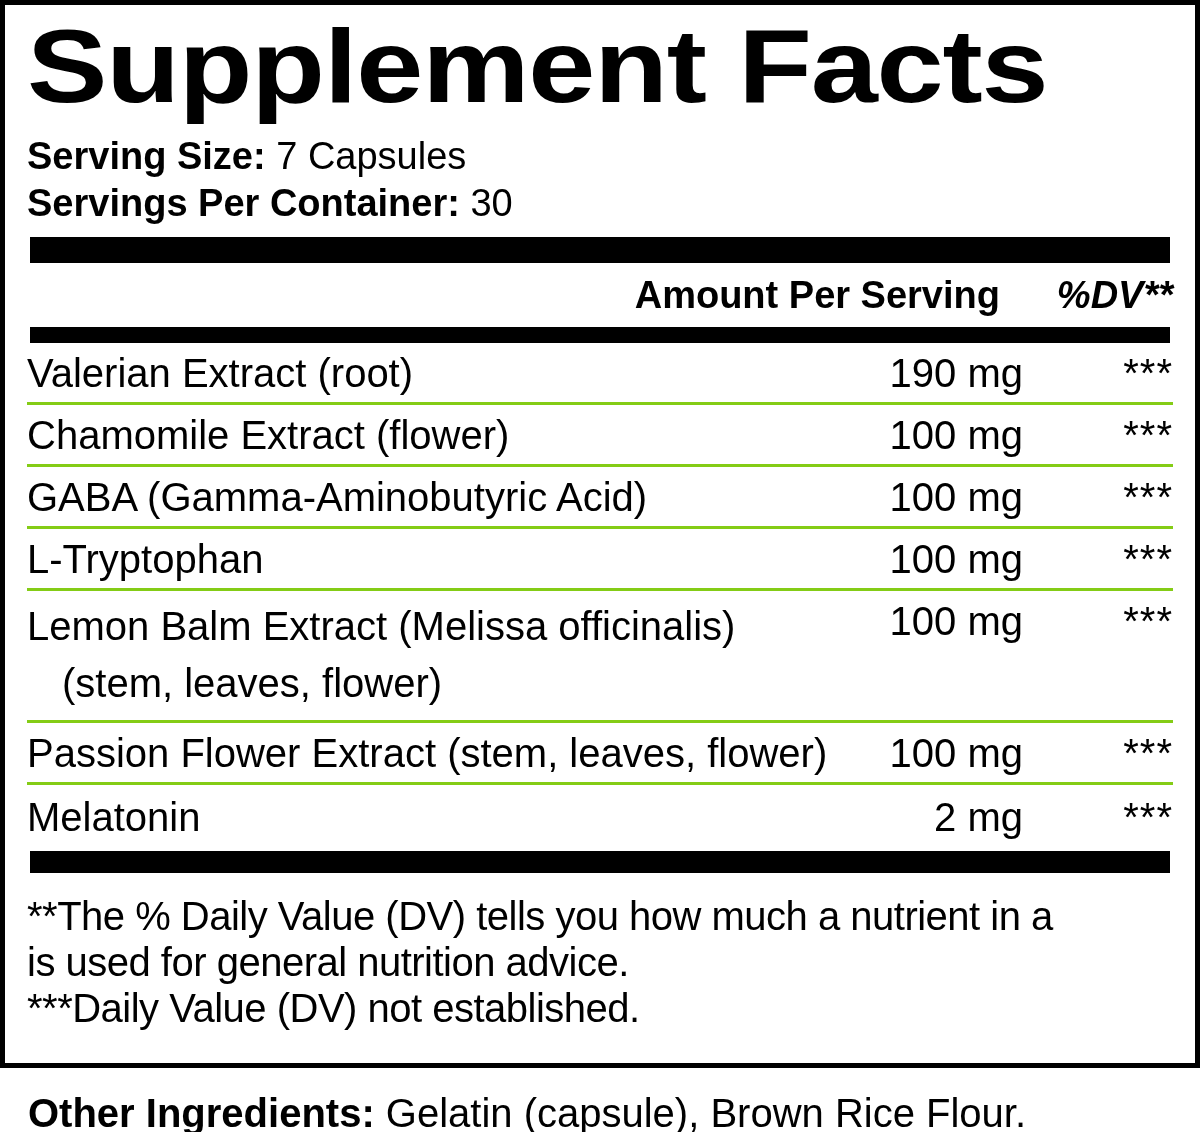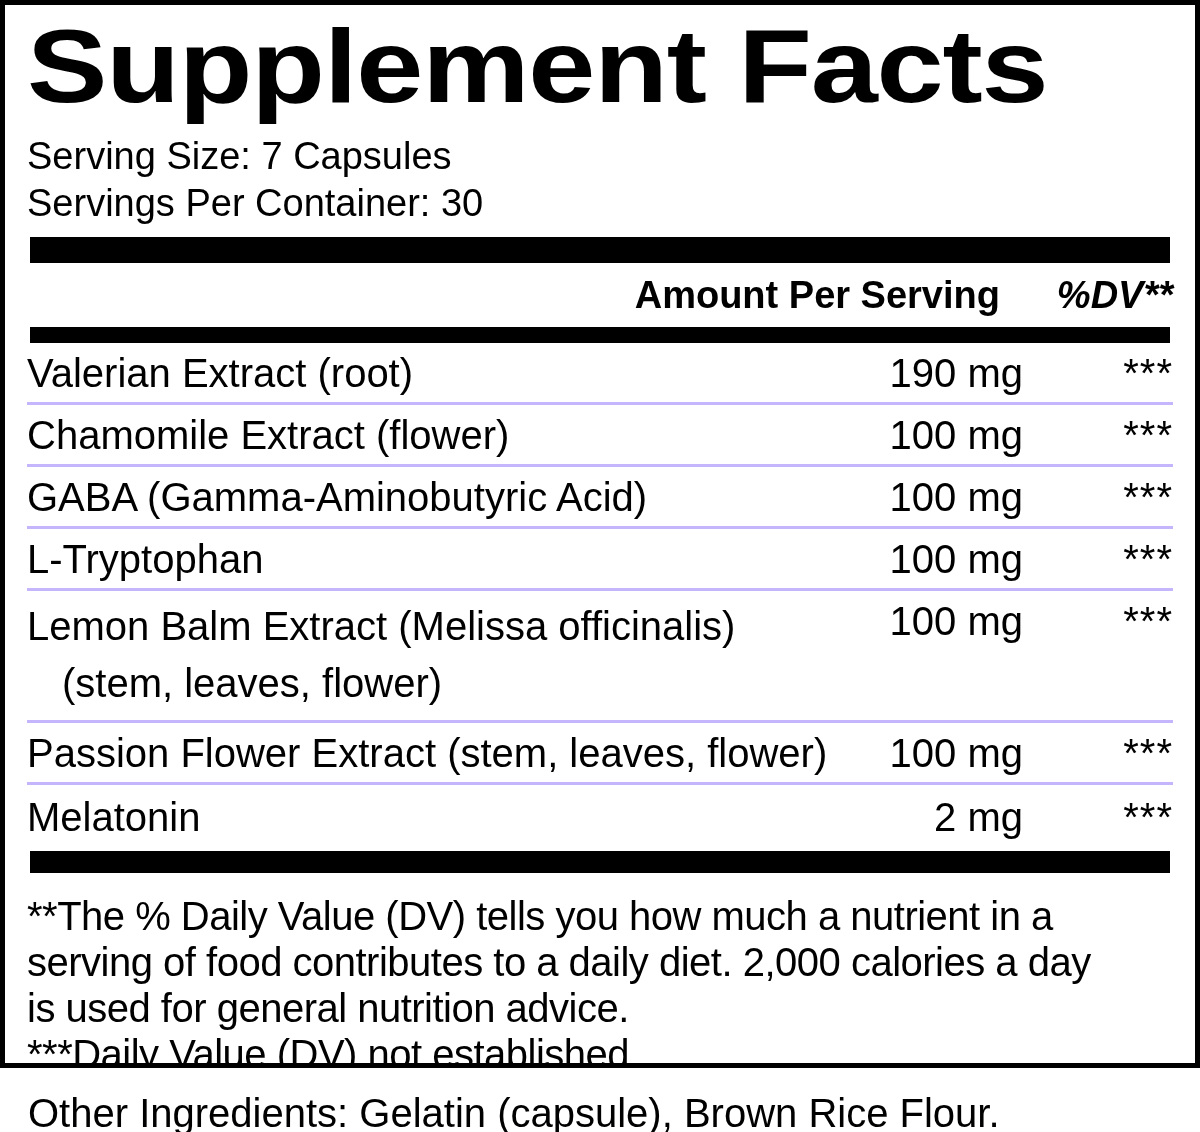--- a/index.html
+++ b/index.html
@@ -24,42 +24,42 @@
     font-size: 104px;
     line-height: 106px;
     font-weight: bold;
     letter-spacing: -1px;
     white-space: nowrap;
     transform: scaleX(1.16);
     transform-origin: left center;
   }
   .serving-block { margin-top: 14px; font-size: 38px; line-height: 47px; }
   .serving-line { white-space: nowrap; }
-  .lbl-bold { font-weight: normal; }
+  .lbl-bold { font-weight: bold; }
   .bar { background: #000; margin-left: 3px; margin-right: 3px; }
   .bar-1 { height: 26px; margin-top: 10px; }
   .bar-2 { height: 16px; }
   .bar-3 { height: 22px; }
   .hdr-row {
     display: flex;
     align-items: baseline;
     padding: 10px 0;
     font-size: 38px;
     line-height: 44px;
     font-weight: bold;
     white-space: nowrap;
     gap: 23px;
   }
   .hdr-spacer { flex: 1; }
   .col-dv { width: 150px; text-align: right; font-style: italic; }
   .row {
     display: flex;
     align-items: flex-start;
     padding: 7px 0 6px 0;
-    border-bottom: 3px solid #c4b5fd;
+    border-bottom: 3px solid #84cc16;
     font-size: 40px;
     line-height: 46px;
     white-space: nowrap;
   }
   .row .name { flex: 1; white-space: nowrap; }
   .row .amount { width: 170px; text-align: right; }
   .row .dv { width: 150px; text-align: right; letter-spacing: 1px; }
   .row-tall { padding-bottom: 8px; }
   .row-tall .name { line-height: 57px; }
   .row-tall .name .name-line2 { display: block; padding-left: 35px; }
@@ -134,20 +134,19 @@
   <div class="row row-last">
     <div class="name">Melatonin</div>
     <div class="amount">2 mg</div>
     <div class="dv">***</div>
   </div>
 
   <div class="bar bar-3"></div>
 
   <div class="footnote">
     <div class="footnote-line">**The % Daily Value (DV) tells you how much a nutrient in a</div>
-    <div class="footnote-line">serving of food contributes to a daily diet. 2,000 calories a day</div>
     <div class="footnote-line">is used for general nutrition advice.</div>
     <div class="footnote-line">***Daily Value (DV) not established.</div>
   </div>
 
 </div>
 
 <div class="other-ingredients"><span class="lbl-bold">Other Ingredients:</span><span> Gelatin (capsule), Brown Rice Flour.</span></div>
 
 </body></html>

